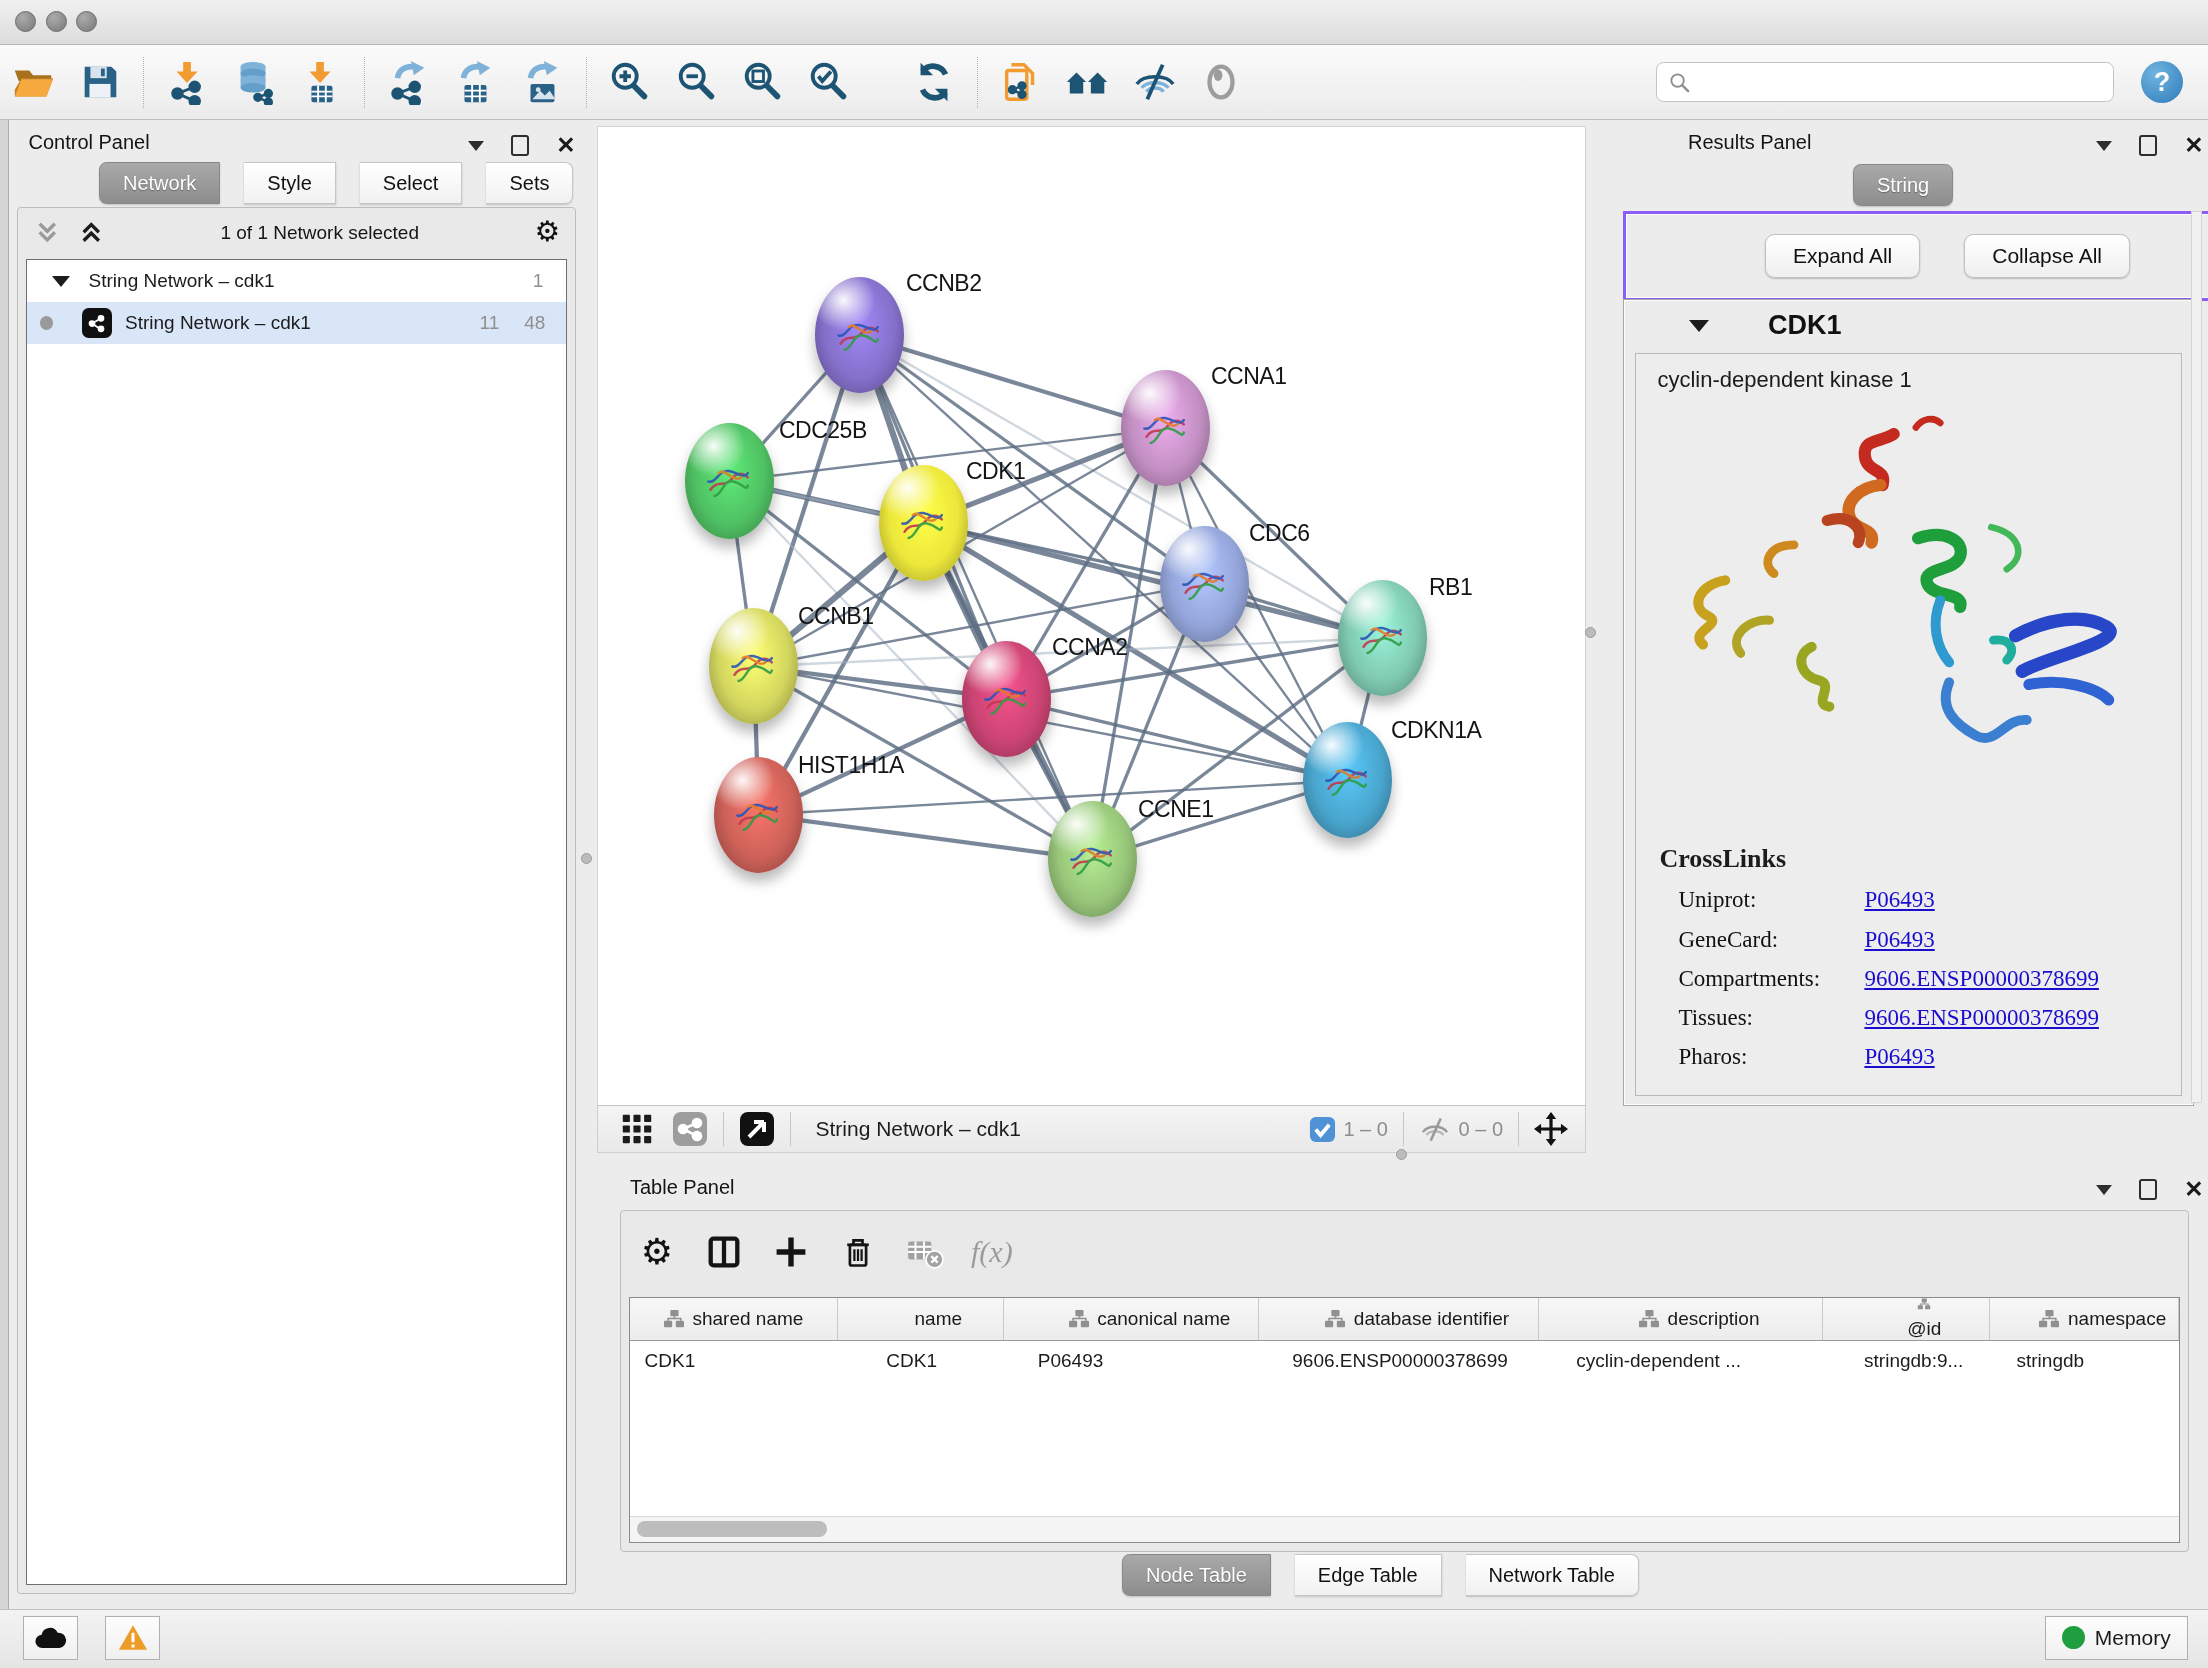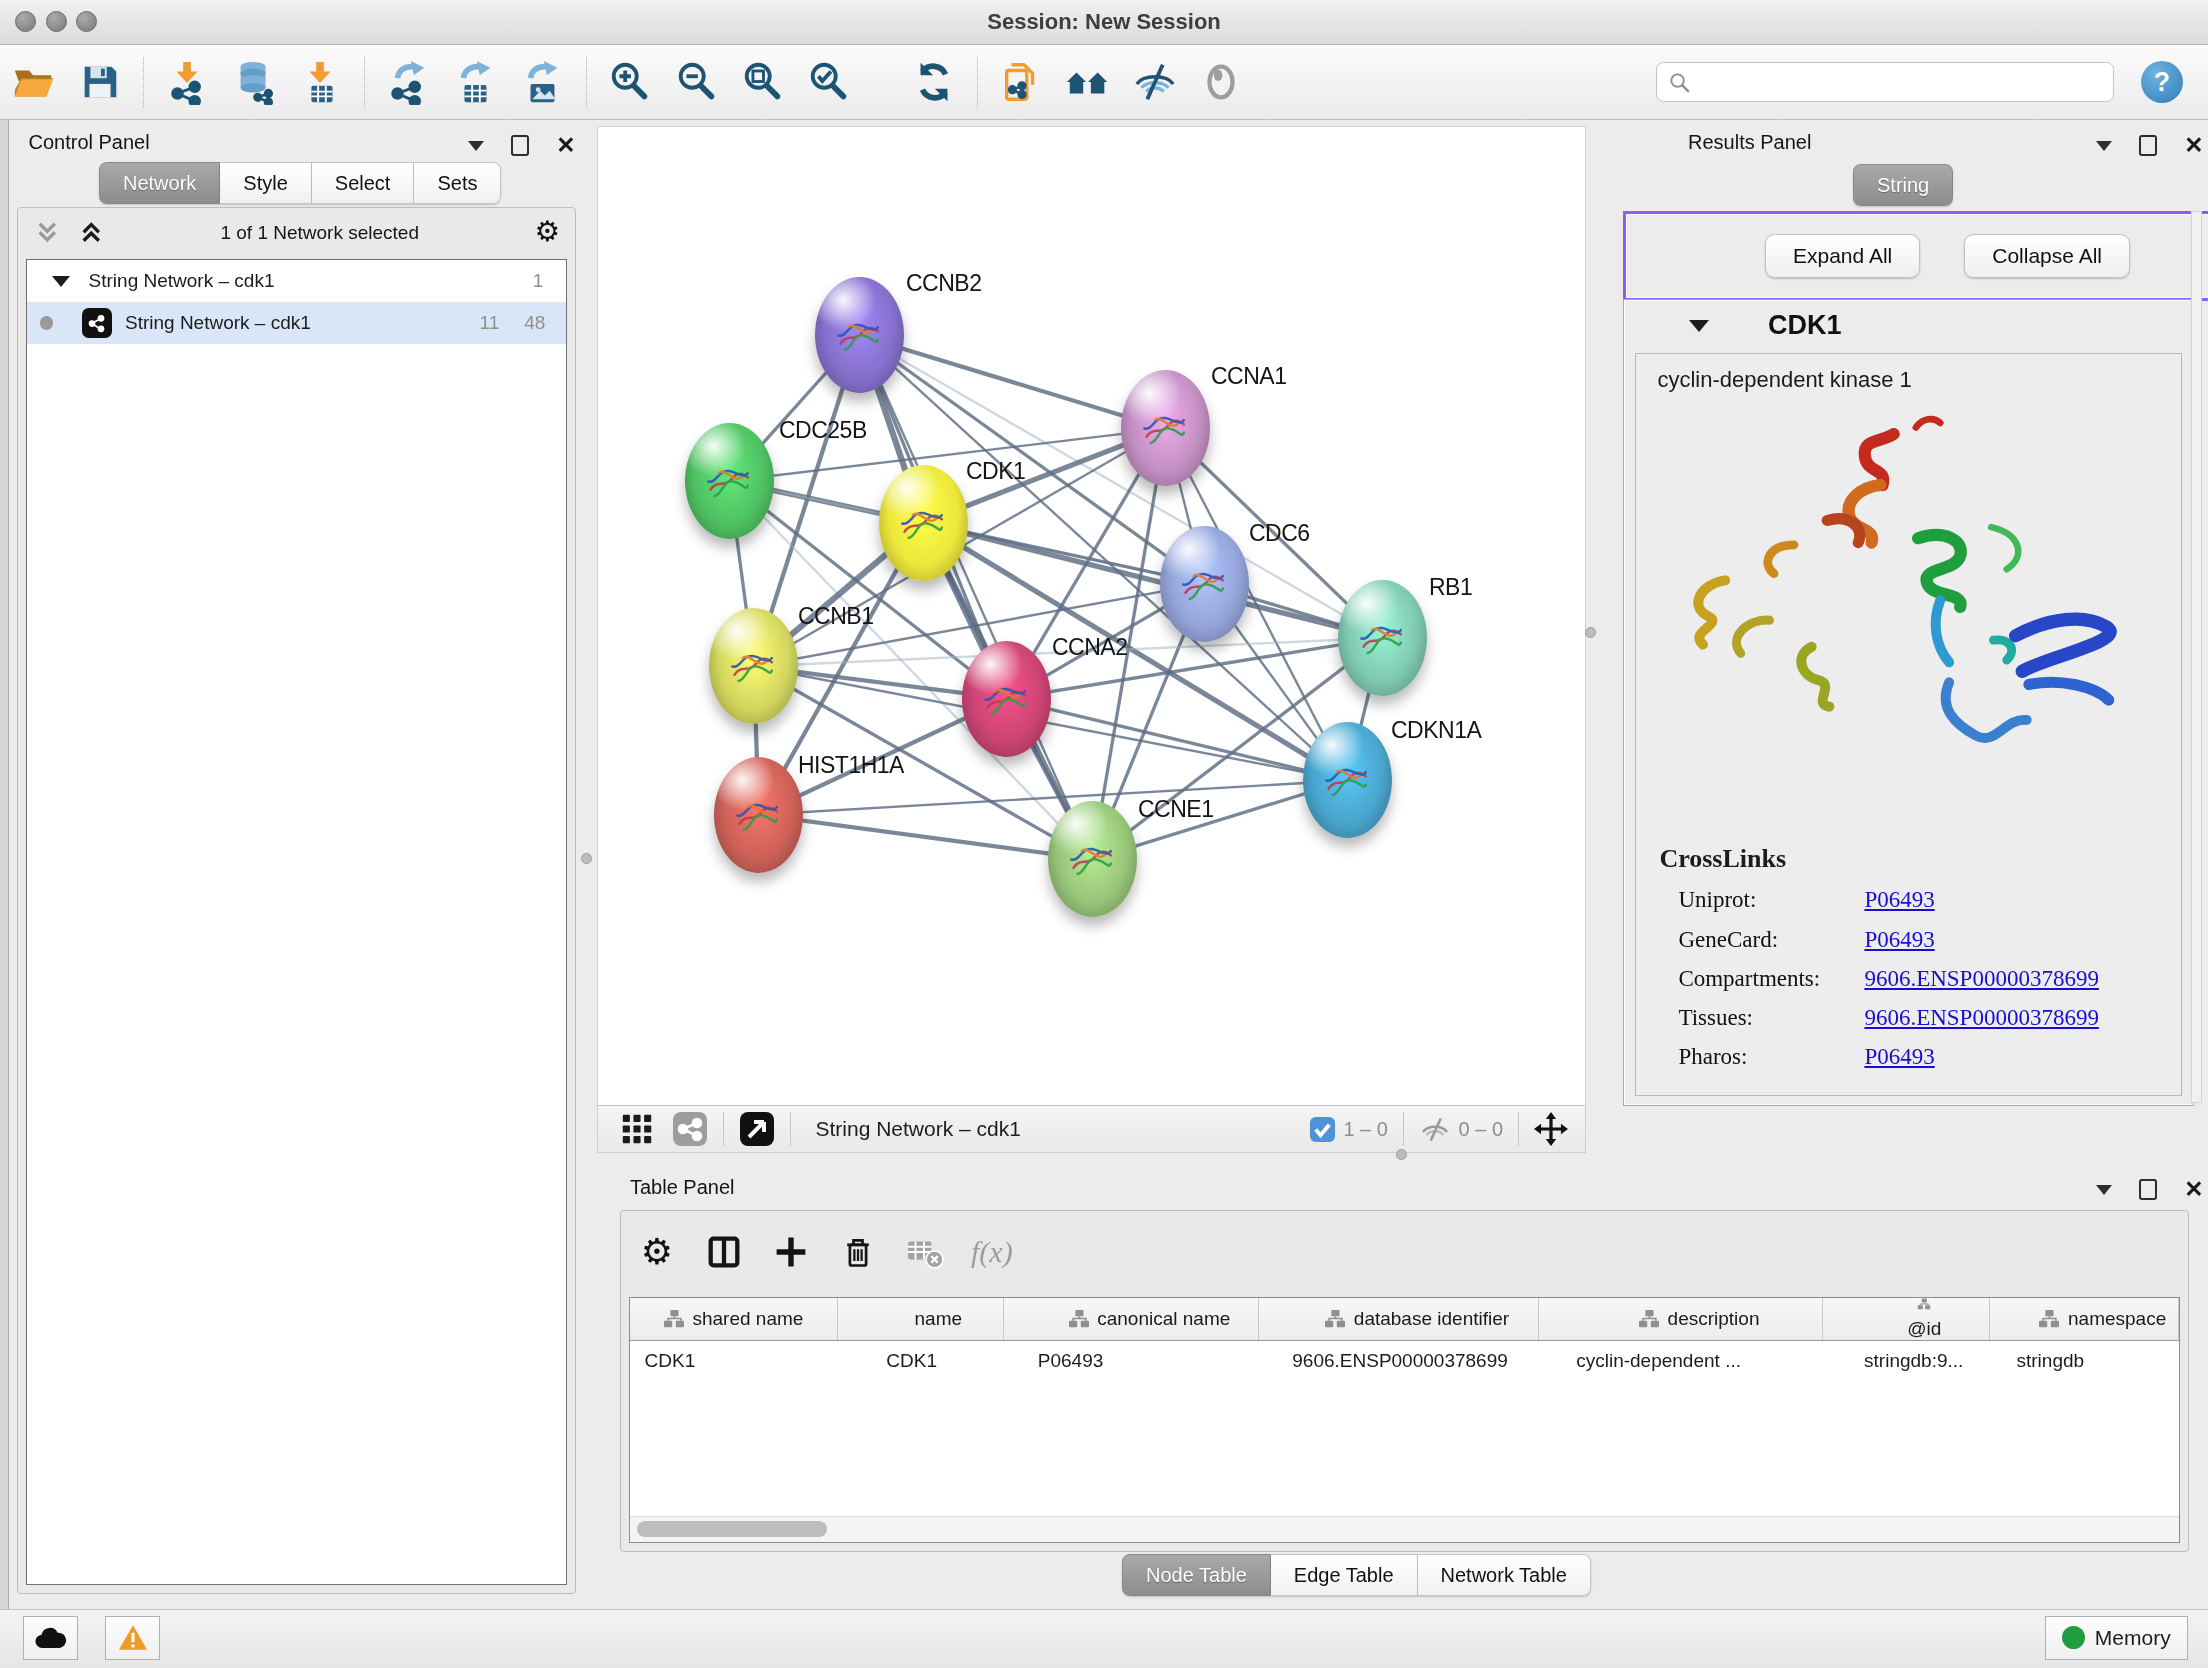--- a/index.html
+++ b/index.html
@@ -31,21 +31,21 @@
   .winbtns{position:absolute;display:flex;align-items:center;gap:27px;}
   .wb-collapse{width:0;height:0;border-left:8.6px solid transparent;border-right:8.6px solid transparent;border-top:10.5px solid #2d2d2d;}
   .wb-float{width:14.3px;height:17px;border:2.4px solid #2d2d2d;border-radius:2.9px;}
   .wb-close{font-size:23px;font-weight:bold;color:#1a1a1a;line-height:19px;}
   .panel-title{position:absolute;font-size:20px;color:#141414;}
   .tab{height:40px;line-height:40px;padding:0 23px;background:linear-gradient(#ffffff,#f1f1f1);
     color:#111;font-size:20px;border:1px solid #c6c6c6;border-left:none;box-shadow:0 1px 1.9px rgba(0,0,0,.18);}
   .tab:first-child{border-left:1px solid #c6c6c6;border-radius:7.6px 0 0 7.6px;}
   .tab:last-child{border-radius:0 7.6px 7.6px 0;}
   .tab.active{background:linear-gradient(#a9a9a9,#8d8d8d);color:#fff;text-shadow:0 1px 1px rgba(0,0,0,.35);border-color:#888;}
-  .tabgroup{position:absolute;display:flex;}
+  .tabgroup{position:absolute;display:flex;gap:24px;}
   .aquabtn{background:linear-gradient(#ffffff,#efefef);border:1px solid #c0c0c0;border-radius:9.5px;
     box-shadow:0 1px 1.9px rgba(0,0,0,.22);font-size:21px;padding:8.6px 27px;color:#111;}
   
   #left-strip{position:absolute;left:0;top:120px;width:7.6px;height:1489px;background:#d6d6d6;border-right:1px solid #ababab;}
   #cp-selector{position:absolute;left:17px;top:207px;width:559px;height:1387px;background:#e9e9e9;
     border:1px solid #bdbdbd;border-radius:3.8px;box-sizing:border-box;}
   #cp-selhead{height:49px;display:flex;align-items:center;}
   #cp-status{flex:1;text-align:center;font-size:19px;color:#161616;}
   #cp-tree{position:absolute;left:7.6px;top:51px;right:7.6px;bottom:7.6px;background:#fff;border:1.9px solid #6f6f6f;}
   .tree-row{height:42px;display:flex;align-items:center;font-size:19px;}
@@ -105,21 +105,20 @@
   #memory-dot{width:23px;height:23px;border-radius:50%;}
   .chev{display:block;}
 </style>
 </head>
 <body>
 
 <div id="titlebar">
   <span class="tlight" style="left:15px"></span>
   <span class="tlight" style="left:46px"></span>
   <span class="tlight" style="left:76px"></span>
-  <div id="win-title">Session: New Session</div>
 </div>
 
 <div id="toolbar">
   <span id="toolbar-icons" style="display:flex;align-items:center;">
       <span class="tbicon">
         <svg viewBox="0 0 48 48">
           <path d="M5 12h15l4 5h19v6H9z" fill="#a8711d"></path>
           <path d="M5 12v27h33l7-19H12l-7 12z" fill="#c08226"></path>
           <path d="M12 21h33l-7 18H5z" fill="#f5a93f"></path>
         </svg>

